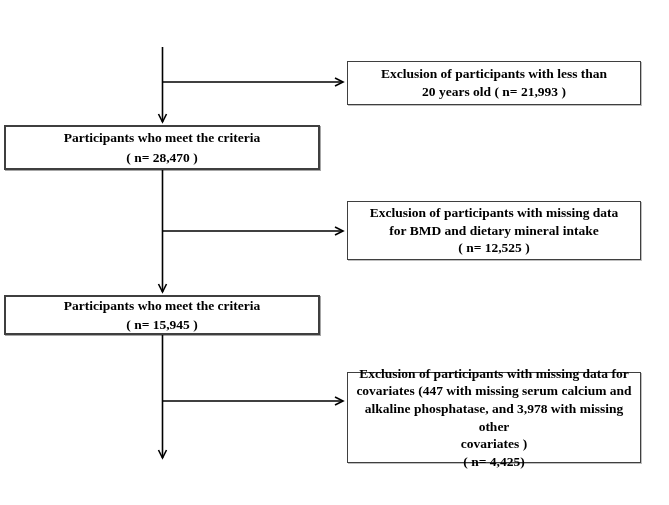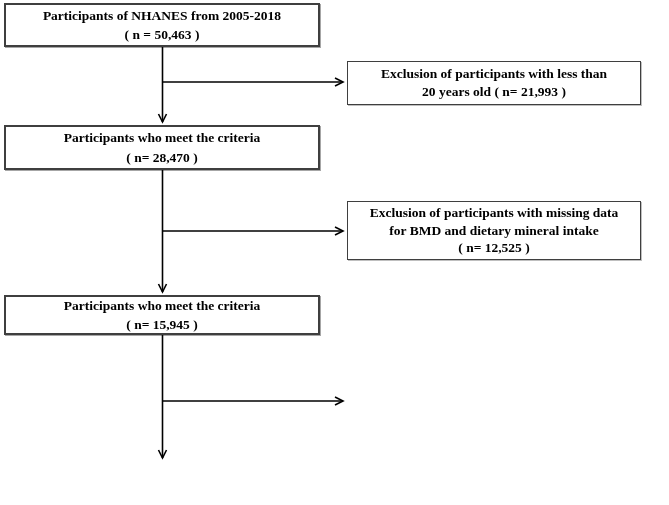--- a/index.html
+++ b/index.html
@@ -79,24 +79,20 @@
       </marker>
     </defs>
     <line x1="162.5" y1="47" x2="162.5" y2="122" marker-end="url(#ah)"></line>
     <line x1="162.5" y1="82" x2="343" y2="82" marker-end="url(#ah)"></line>
     <line x1="162.5" y1="170" x2="162.5" y2="292" marker-end="url(#ah)"></line>
     <line x1="162.5" y1="231" x2="343" y2="231" marker-end="url(#ah)"></line>
     <line x1="162.5" y1="335" x2="162.5" y2="458" marker-end="url(#ah)"></line>
     <line x1="162.5" y1="401" x2="343" y2="401" marker-end="url(#ah)"></line>
   </svg>
 
-  <div id="box-1" class="fc-box main-box">
-    <div class="box-text">Participants of NHANES from 2005-2018
-( n = 50,463 )</div>
-  </div>
 
   <div id="excl-1" class="fc-box excl-box">
     <div class="box-text">Exclusion of participants with less than
 20 years old ( n= 21,993 )</div>
   </div>
 
   <div id="box-2" class="fc-box main-box">
     <div class="box-text">Participants who meet the criteria
 ( n= 28,470 )</div>
   </div>
@@ -105,15 +101,22 @@
     <div class="box-text">Exclusion of participants with missing data
 for BMD and dietary mineral intake
 ( n= 12,525 )</div>
   </div>
 
   <div id="box-3" class="fc-box main-box">
     <div class="box-text">Participants who meet the criteria
 ( n= 15,945 )</div>
   </div>
 
+  <div id="excl-3" class="fc-box excl-box">
+    <div class="box-text">Exclusion of participants with missing data for
+covariates (447 with missing serum calcium and
+alkaline phosphatase, and 3,978 with missing other
+covariates )
+( n= 4,425)</div>
+  </div>
 
 
 </div>
 
 </body></html>

